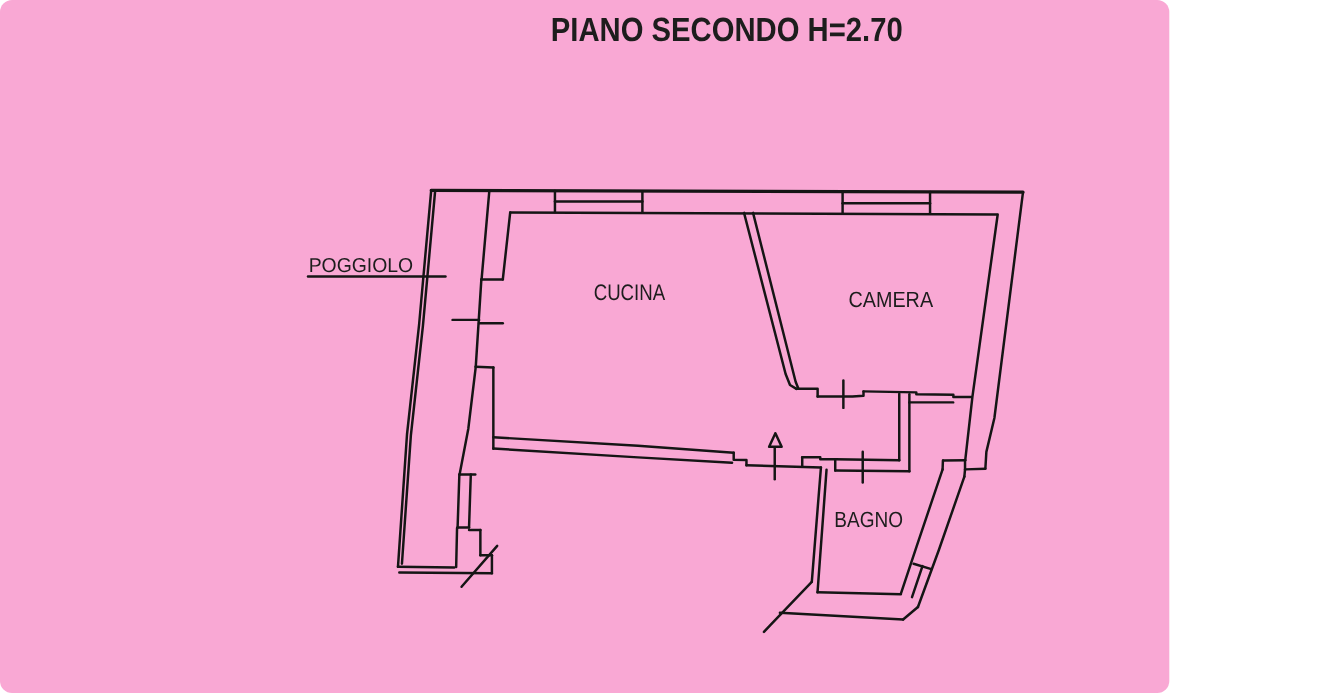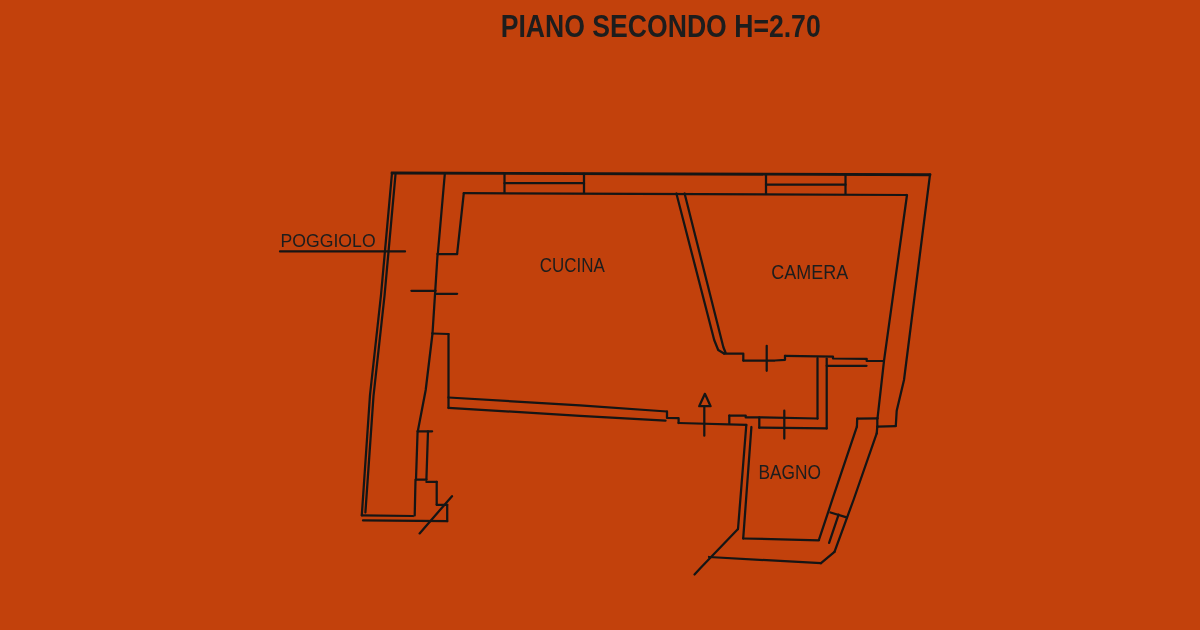--- a/index.html
+++ b/index.html
@@ -1,16 +1,16 @@
 <!DOCTYPE html>
 <html><head>
 <meta charset="utf-8">
 <style>
 html,body{margin:0;padding:0;background:#ffffff;}
-#page{width:1200px;height:630px;position:relative;overflow:hidden;background:#c2410c;}
+#page{width:1063px;height:630px;position:relative;overflow:hidden;background:#f9a8d4;border-radius:11px;}
 svg{display:block;}
 text{font-family:"Liberation Sans",sans-serif;fill:#1d1d1d;}
 </style>
 </head>
 <body>
 <div id="page">
 <svg width="1200" height="630" viewBox="0 0 1200 630">
 <g stroke="#151515" stroke-width="2.25" fill="none" stroke-linecap="round" stroke-linejoin="round">
 
 <path d="M392,173 L930,174.7" stroke-width="2.9"></path>

